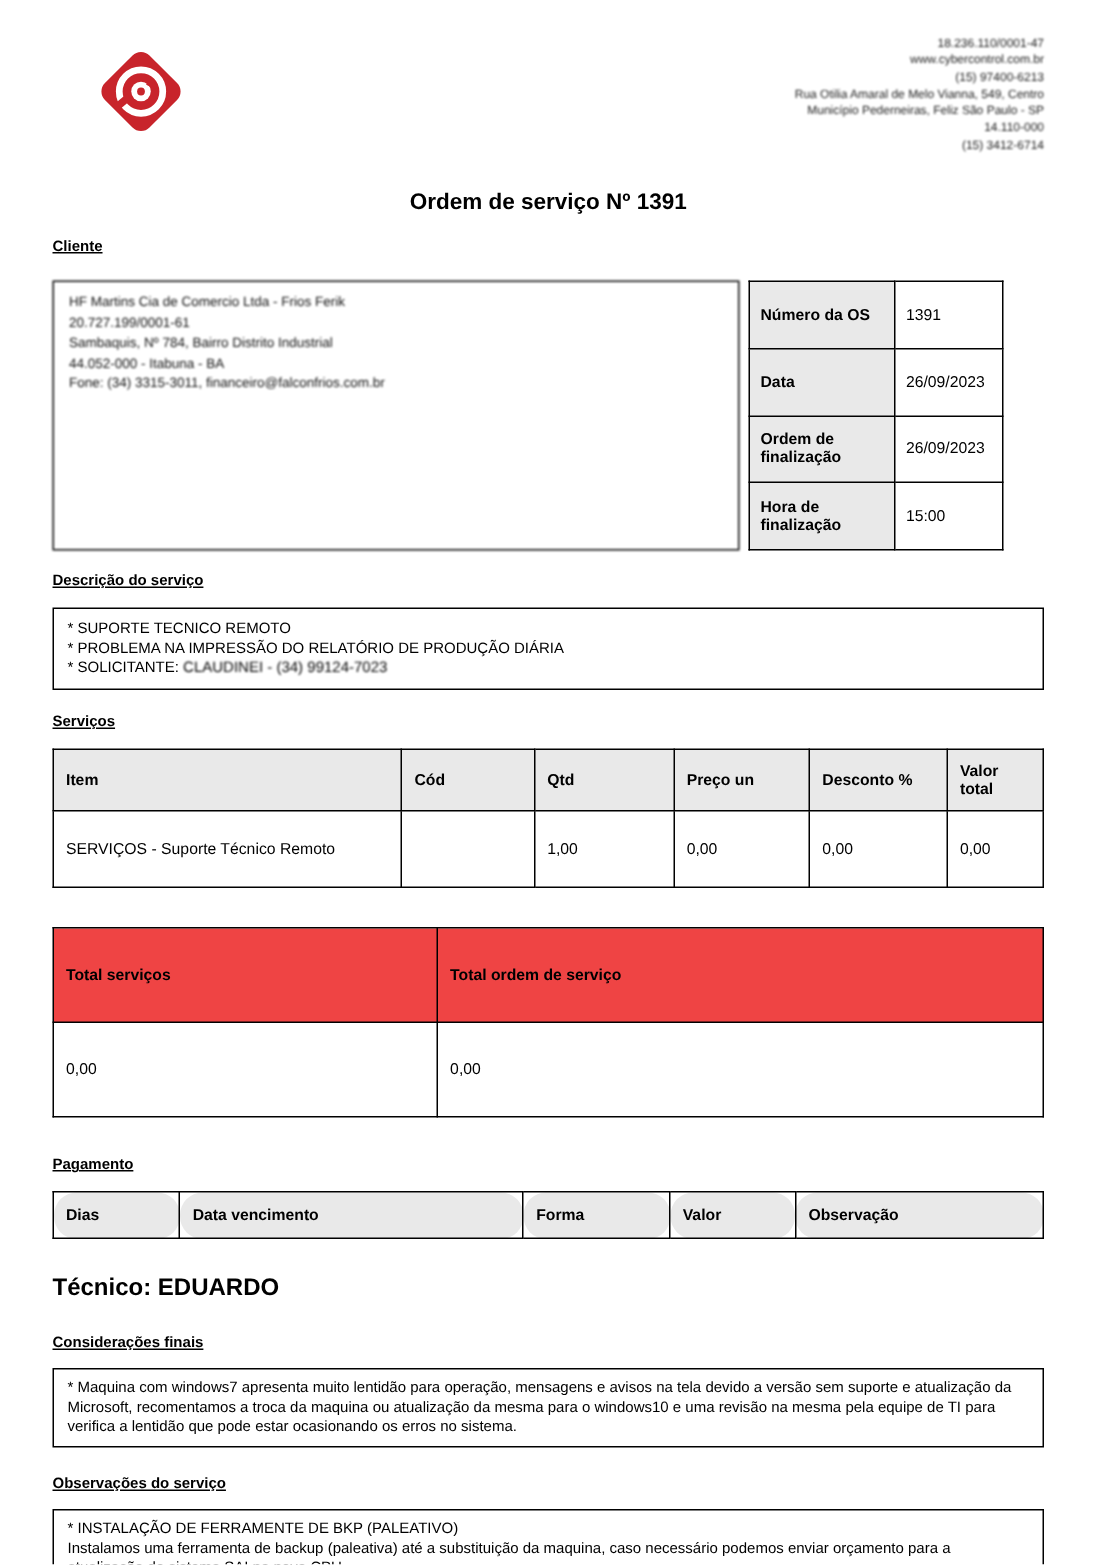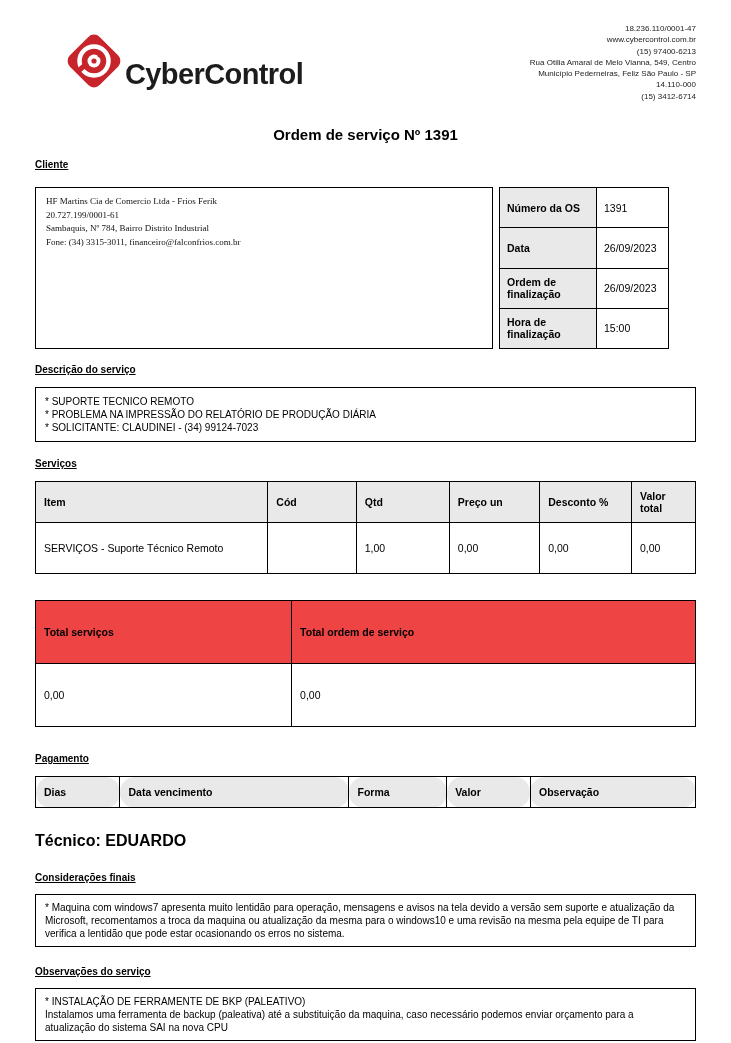--- a/index.html
+++ b/index.html
@@ -17,22 +17,22 @@
   .contact { text-align:right; font-size:8px; line-height:11.3px; color:#222; margin-top:7px; }
   .redacted { filter:blur(0.7px); }
   .redacted-soft { filter:blur(0.5px); }
   
   .doc-title { text-align:center; font-size:15px; font-weight:bold; margin-top:24px; }
   .section-title { text-align:left; font-size:10px; font-weight:bold;text-decoration:underline; }
   .st-cliente { margin-top:16px; }
   
   .client-row { display:flex; gap:6px; margin-top:17px; }
   .client-box {
-    width:458px; height:162px; box-sizing:border-box; border:1px solid #000;
-    padding:7px 10px; font-size:9px; line-height:13.5px; color:#111;font-family:Liberation Serif, serif;
+    width:458px; height:180px; box-sizing:border-box; border:1px solid #000;
+    padding:7px 10px; font-size:9px; line-height:13.5px; color:#111;
   }
   table { border-collapse:collapse; }
   .os-table { width:170px; border:1.5px solid #000; }
   .os-table td { border:1px solid #000; font-size:10.5px; padding:4px 7px; height:38px; box-sizing:border-box; }
   .os-table td.lbl { background:#e9e9e9; font-weight:bold; width:122px; }
   .os-table td.val { background:#fff; width:76px; }
   
   .st-desc { margin-top:15px; }
   .desc-box { border:1px solid #000; margin-top:12px; padding:7px 9px; font-size:10px; line-height:13px; }
   
@@ -69,21 +69,20 @@
       <span>
         <svg width="74" height="78" viewBox="0 0 74 78">
           <rect x="16" y="18" width="42" height="42" rx="8" fill="#c8242b" transform="rotate(45 37 39)"></rect>
           <circle cx="37" cy="39" r="14.5" fill="none" stroke="#ffffff" stroke-width="4.5"></circle>
           <rect x="18" y="44" width="12" height="5" fill="#c8242b" transform="rotate(-40 24 46)"></rect>
           <circle cx="37" cy="39" r="6.5" fill="#ffffff"></circle>
           <circle cx="37" cy="39" r="2.6" fill="#c8242b"></circle>
           <rect x="41" y="33" width="7" height="3" fill="#c8242b" transform="rotate(25 44 34)"></rect>
         </svg>
       </span>
-      <span class="brand-text">CyberControl</span>
     </div>
     <div class="contact redacted">
       <div>18.236.110/0001-47</div>
       <div>www.cybercontrol.com.br</div>
       <div>(15) 97400-6213</div>
       <div>Rua Otilia Amaral de Melo Vianna, 549, Centro</div>
       <div>Município Pederneiras, Feliz São Paulo - SP</div>
       <div>14.110-000</div>
       <div>(15) 3412-6714</div>
     </div>
@@ -93,20 +92,21 @@
     <span>Ordem de serviço Nº </span><span class="redacted-soft">1391</span>
   </div>
 
   <div class="section-title st-cliente">Cliente</div>
 
   <div class="client-row">
     <div class="client-box redacted">
       <div>HF Martins Cia de Comercio Ltda - Frios Ferik</div>
       <div>20.727.199/0001-61</div>
       <div>Sambaquis, Nº 784, Bairro Distrito Industrial</div>
+      <div>44.052-000 - Itabuna - BA</div>
       <div>Fone: (34) 3315-3011, financeiro@falconfrios.com.br</div>
     </div>
     <table class="os-table">
       <tbody>
         <tr>
           <td class="lbl">Número da OS</td>
           <td class="val redacted-soft">1391</td>
         </tr>
         <tr>
           <td class="lbl">Data</td>

